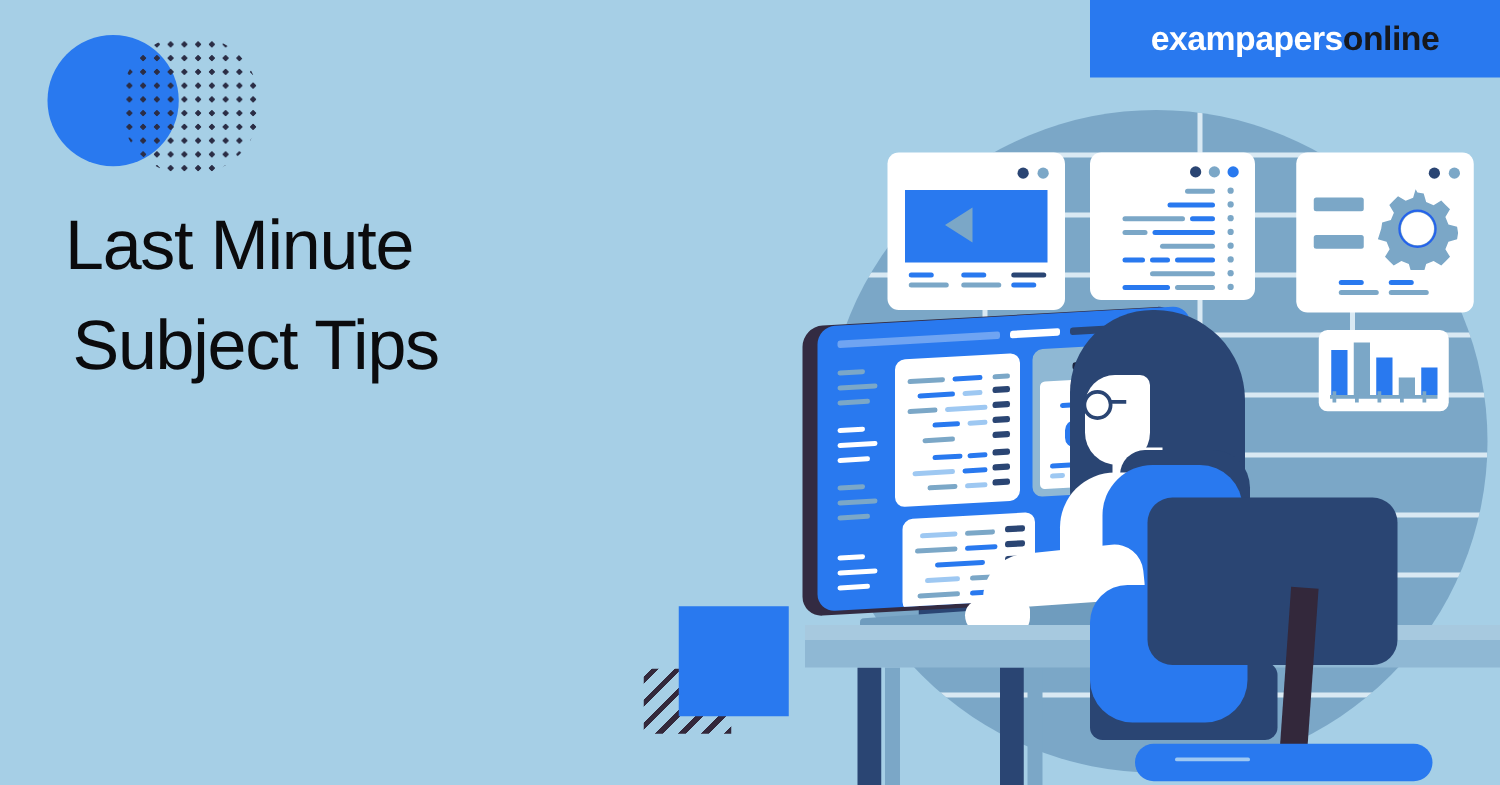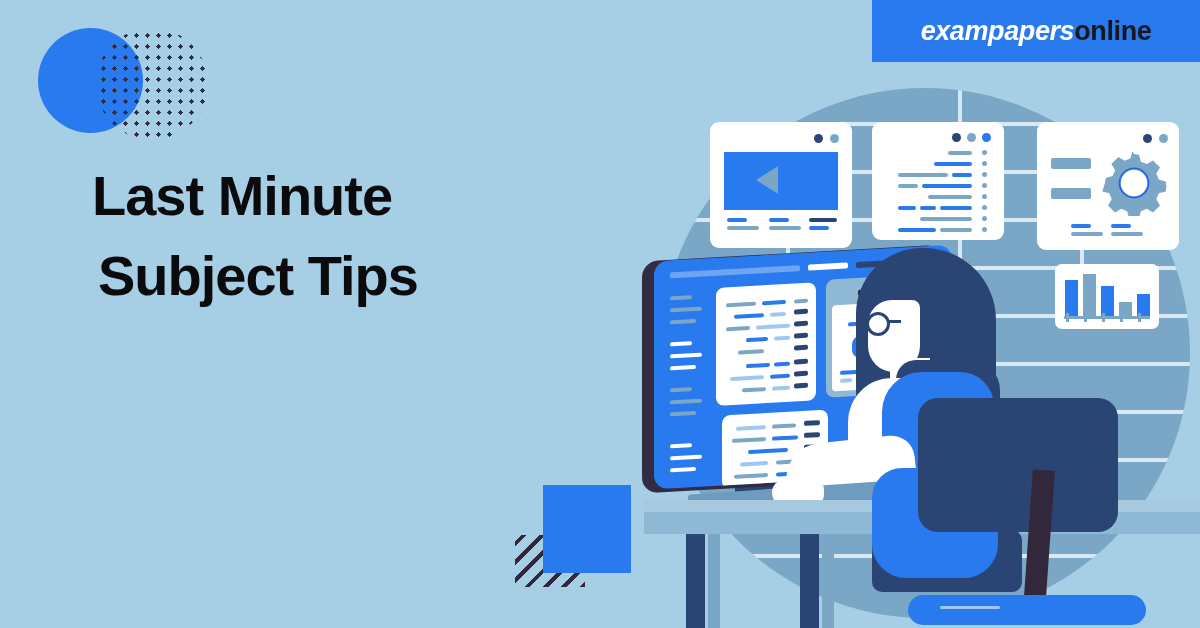--- a/index.html
+++ b/index.html
@@ -10,39 +10,39 @@
     position:relative;
   }
   .stage { position:absolute; inset:0; width:1200px; height:628px; overflow:hidden; }
 
   
   .logo-banner {
     position:absolute; top:0; left:872px; width:328px; height:62px;
     background:#2979ef; display:flex; align-items:center; justify-content:center;
   }
   .logo-text { font-size:27px; font-weight:700; letter-spacing:-0.4px; white-space:nowrap; }
-  .logo-a { color:#ffffff;font-style:italic; }
+  .logo-a { color:#ffffff; }
   .logo-b { color:#16181d; }
 
   
   .deco-circles { position:absolute; left:38px; top:28px; width:170px; height:112px; }
   .deco-solid {
     position:absolute; left:0; top:0; width:105px; height:105px;
     border-radius:50%; background:#2979ef;
   }
   .deco-dots {
     position:absolute; left:58px; top:0; width:112px; height:112px;
     border-radius:50%;
     background-image:radial-gradient(#2b2d45 2.0px, transparent 2.2px);
     background-size:11px 11px; background-position:2px 2px;
   }
 
   
   .headline { position:absolute; left:0; top:168px; width:640px; }
-  .hl-line { font-weight:700; color:#0b0b0d; line-height:1.0; letter-spacing:-1px;margin-left:40px; }
+  .hl-line { font-weight:400; color:#0b0b0d; line-height:1.0; letter-spacing:-1px; }
   .hl-1 { font-size:56px; padding-left:52px; }
   .hl-bar {
     margin-top:24px; background:#2979ef; width:584px; margin-left:33px;
     height:104px; display:flex; align-items:center;
   }
   .hl-2 { font-size:56px; padding-left:23px; }
   .hl-3 { font-size:56px; padding-left:58px; margin-top:24px; }
 
   
   .sq-wrap { position:absolute; left:543px; top:485px; width:88px; height:88px; }

